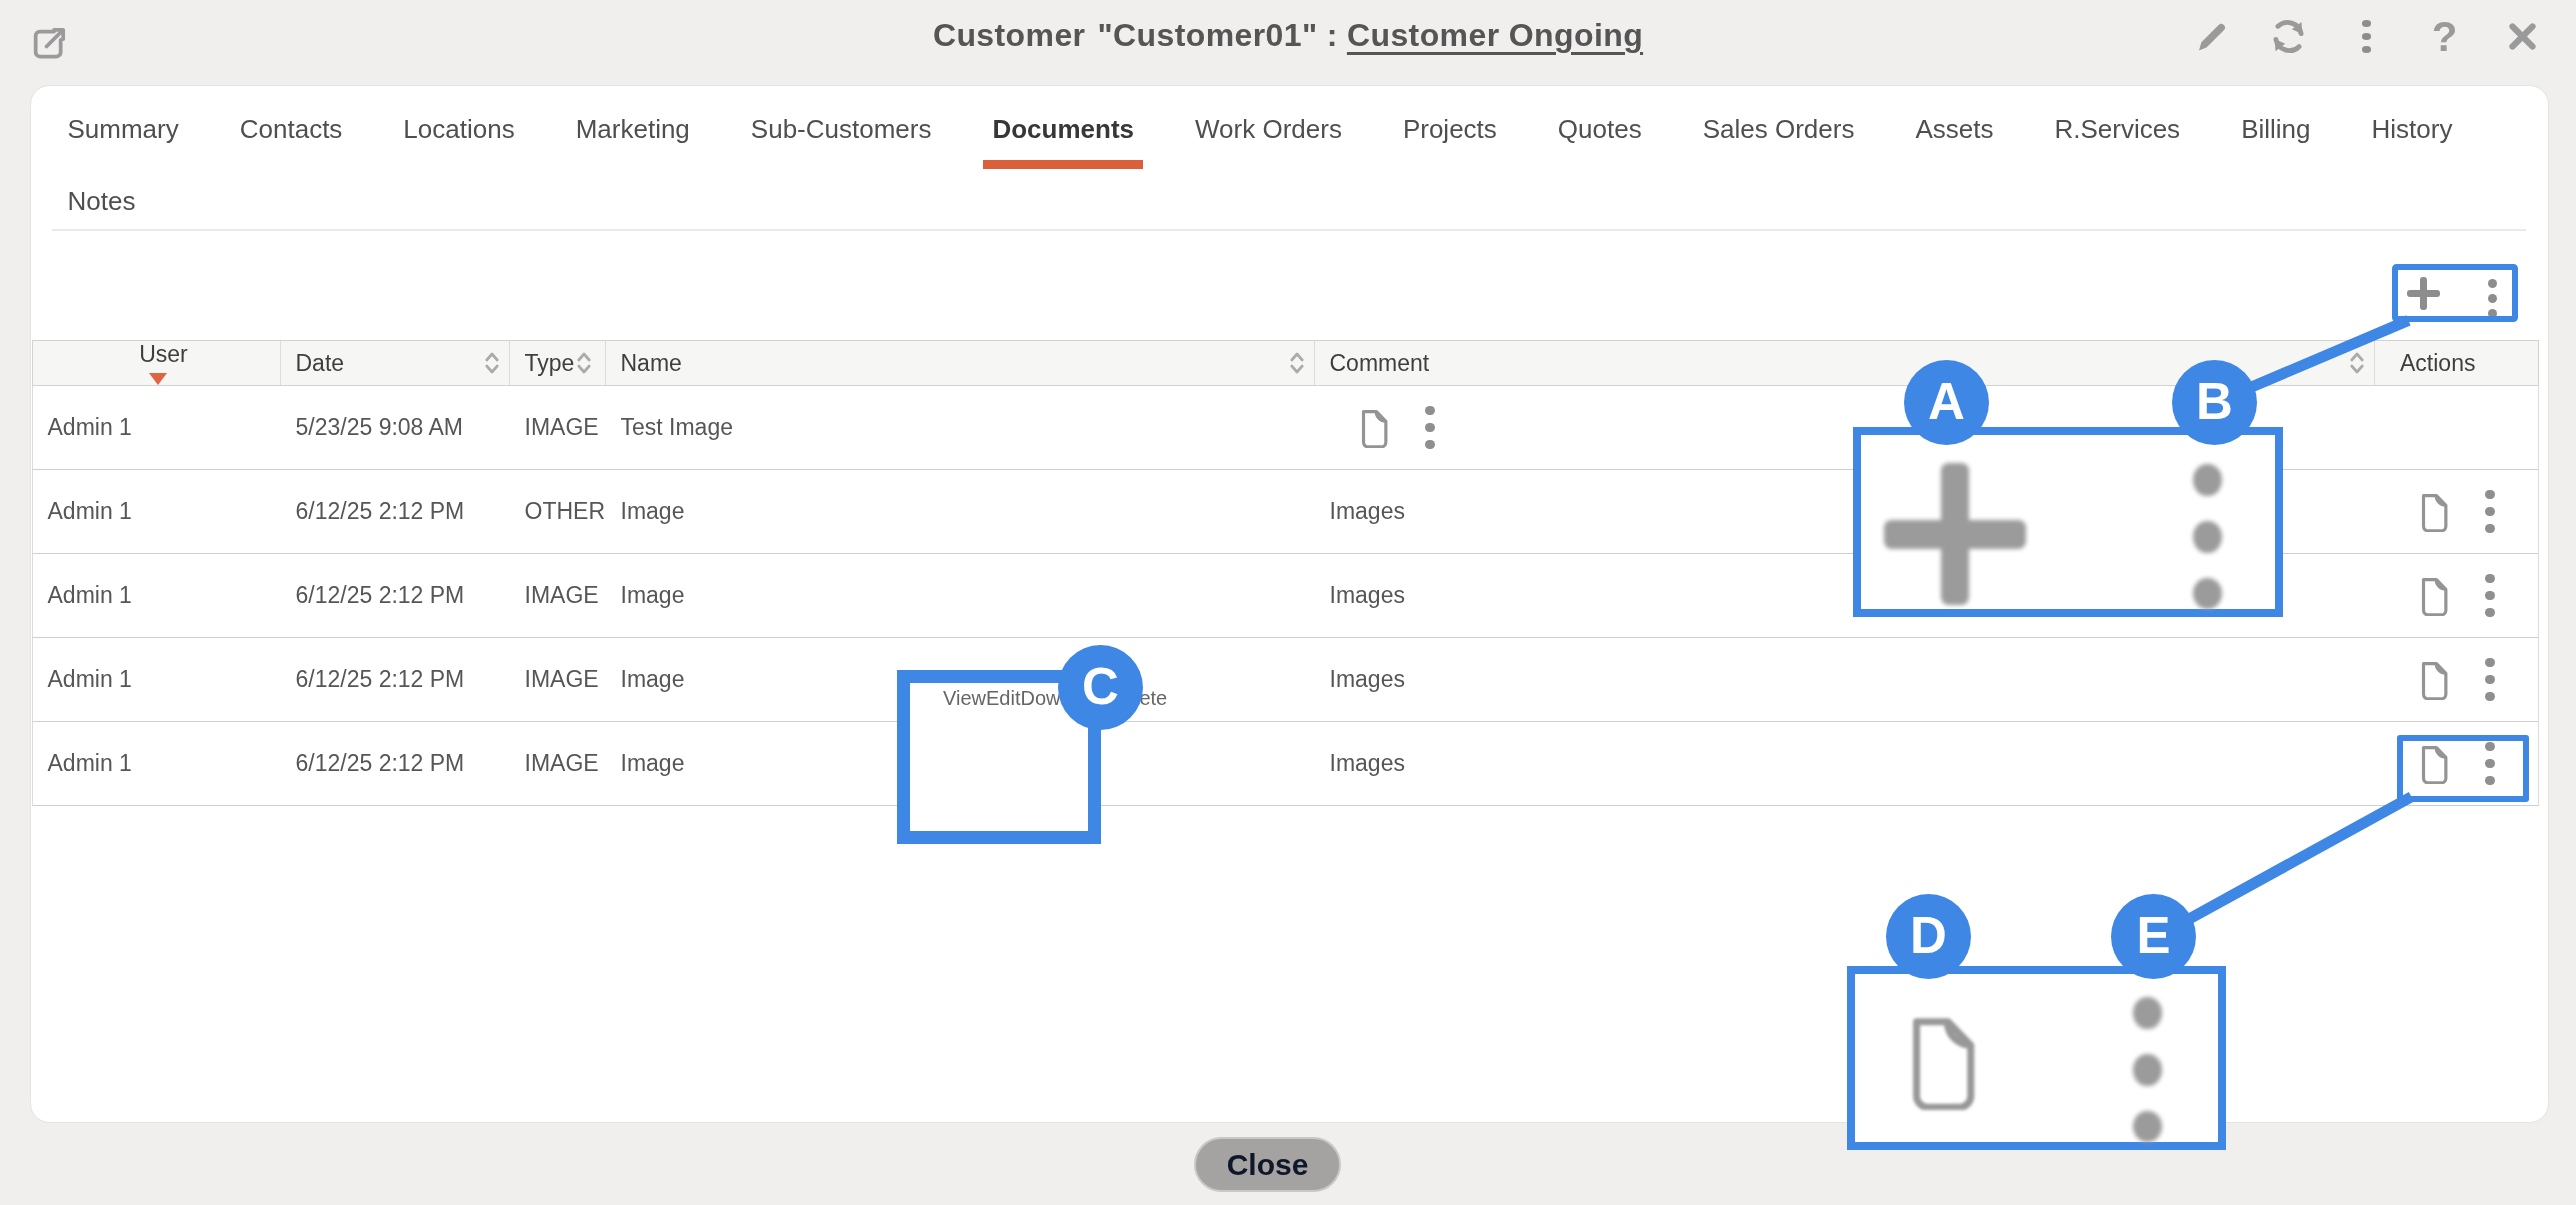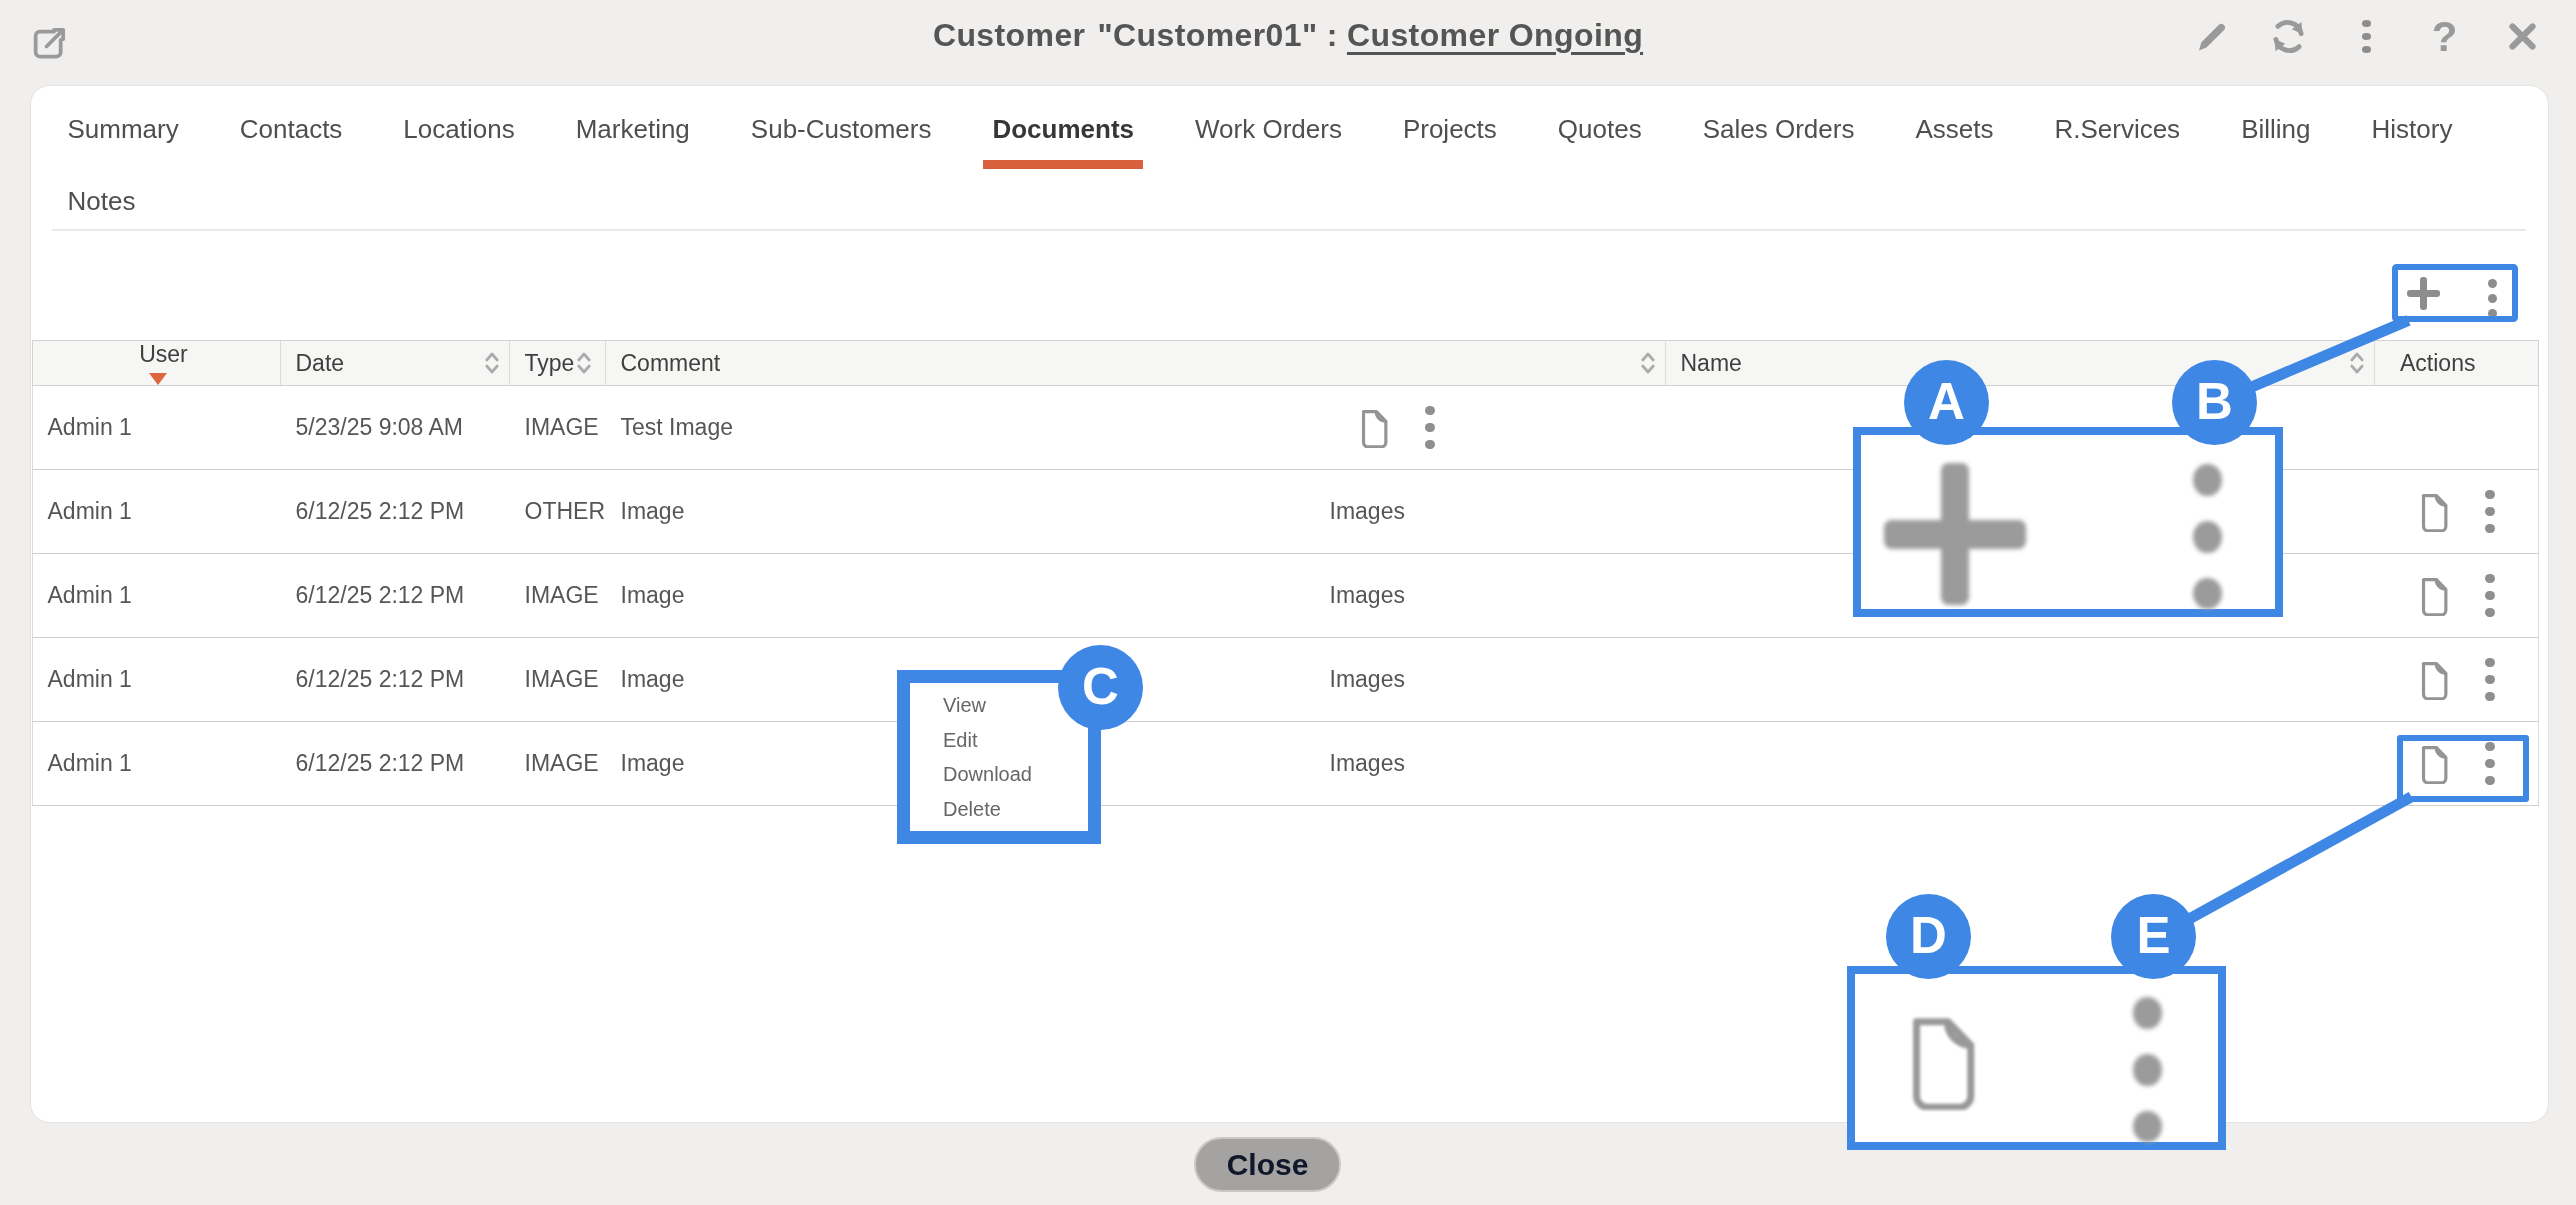--- a/index.html
+++ b/index.html
@@ -77,21 +77,21 @@
   .big-doc{position:absolute;left:46px;top:39px;filter:blur(1.5px);}
 
   .callout{position:absolute;width:85px;height:85px;border-radius:50%;background:#3e87e4;z-index:60;
            color:#fff;font-size:51px;font-weight:bold;text-align:center;line-height:84px;}
   .co-a{left:1904px;top:360px;} .co-b{left:2172px;top:360px;}
   .co-c{left:1058px;top:645px;} .co-d{left:1886px;top:894px;} .co-e{left:2111px;top:894px;}
 
   
   .ctx-menu{position:absolute;left:897px;top:670px;width:204px;height:174px;background:#fff;
             border:13.5px solid #3e87e4;box-sizing:border-box;z-index:55;
-            display:flex;flex-direction:column;justify-content:space-around;padding:4.5px 0 4.5px 33px;}
+            display:flex;flex-direction:row;justify-content:space-around;padding:4.5px 0 4.5px 33px;}
   .ctx-item{font-size:20px;color:#666;cursor:pointer;line-height:1;}
 
   
   .close-btn{position:absolute;left:1194px;top:1137px;width:147px;height:55px;background:#a4a3a2;
              border:2.2px solid #c9c8c7;border-radius:30px;box-sizing:border-box;cursor:pointer;
              color:#0f172a;font-size:30px;font-weight:bold;text-align:center;line-height:51px;}
 
   svg{display:block;}
 </style>
 </head>
@@ -185,29 +185,29 @@
             <path d="M5 20 L12 28 L19 20"></path>
           </svg>
       </div>
       <div class="th c-type">
         <span class="lbl">Type</span>
         <svg class="sortchev" width="18" height="24" viewBox="0 0 24 32" fill="none" stroke="#ababab" stroke-width="3.6" stroke-linecap="round" stroke-linejoin="round">
             <path d="M5 12 L12 4 L19 12"></path>
             <path d="M5 20 L12 28 L19 20"></path>
           </svg>
       </div>
-      <div class="th c-comment">
-        <span class="lbl">Comment</span>
+      <div class="th c-name">
+        <span class="lbl">Name</span>
         <svg class="sortchev" width="18" height="24" viewBox="0 0 24 32" fill="none" stroke="#ababab" stroke-width="3.6" stroke-linecap="round" stroke-linejoin="round">
             <path d="M5 12 L12 4 L19 12"></path>
             <path d="M5 20 L12 28 L19 20"></path>
           </svg>
       </div>
-      <div class="th c-name">
-        <span class="lbl">Name</span>
+      <div class="th c-comment">
+        <span class="lbl">Comment</span>
         <svg class="sortchev" width="18" height="24" viewBox="0 0 24 32" fill="none" stroke="#ababab" stroke-width="3.6" stroke-linecap="round" stroke-linejoin="round">
             <path d="M5 12 L12 4 L19 12"></path>
             <path d="M5 20 L12 28 L19 20"></path>
           </svg>
       </div>
       <div class="th c-actions">
         <span class="lbl">Actions</span>
       </div>
     </div>
 

